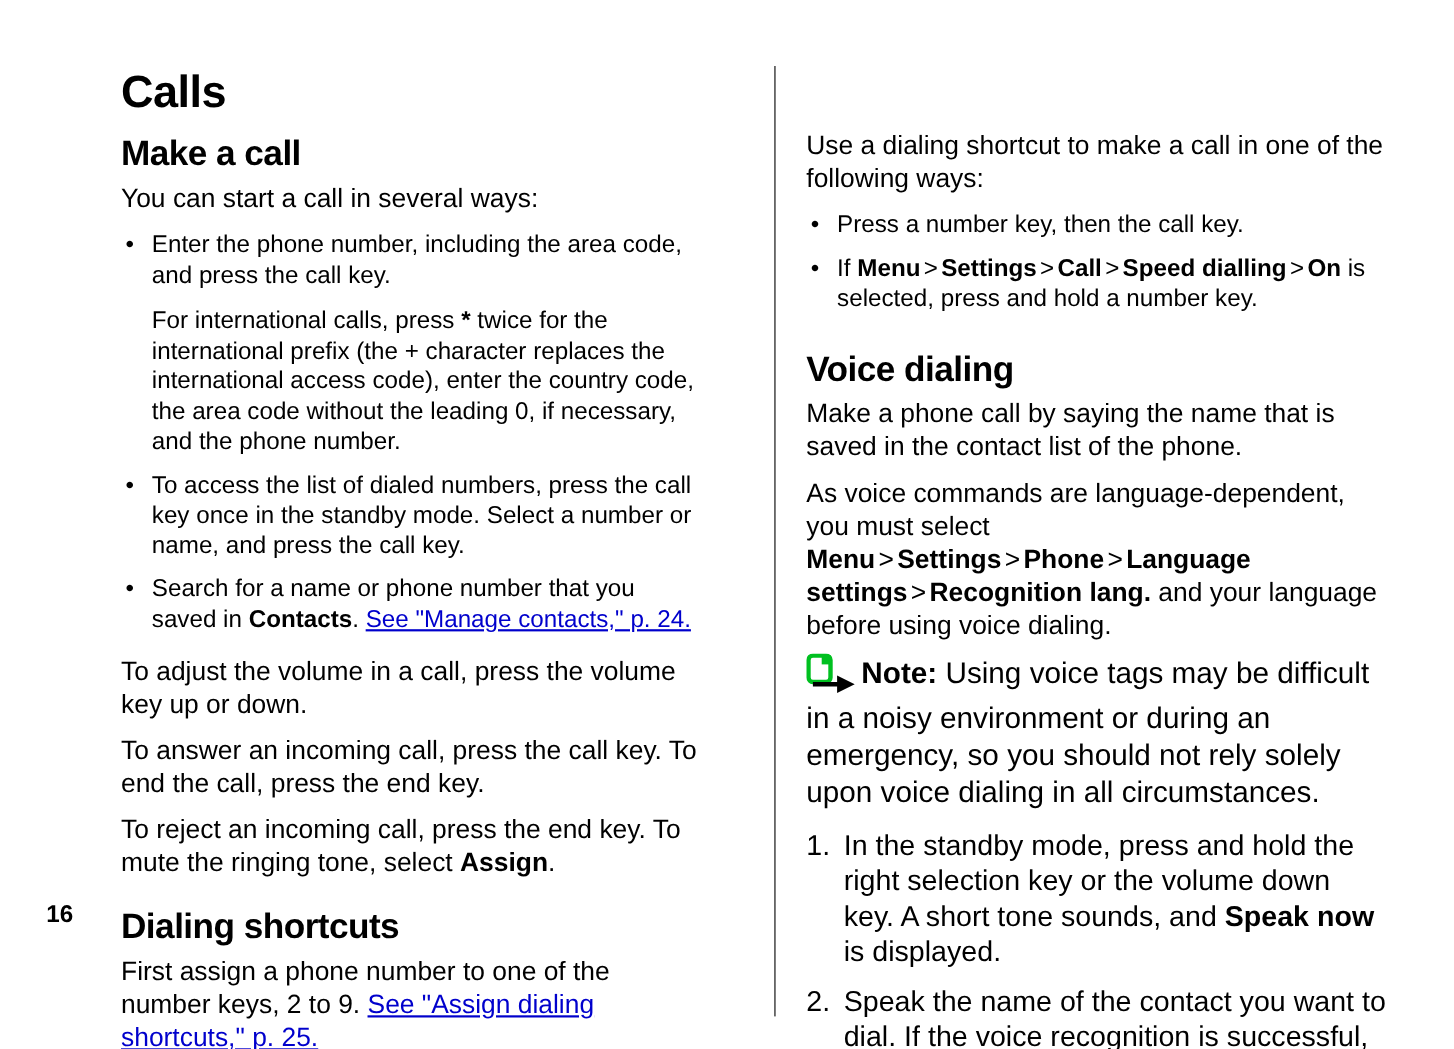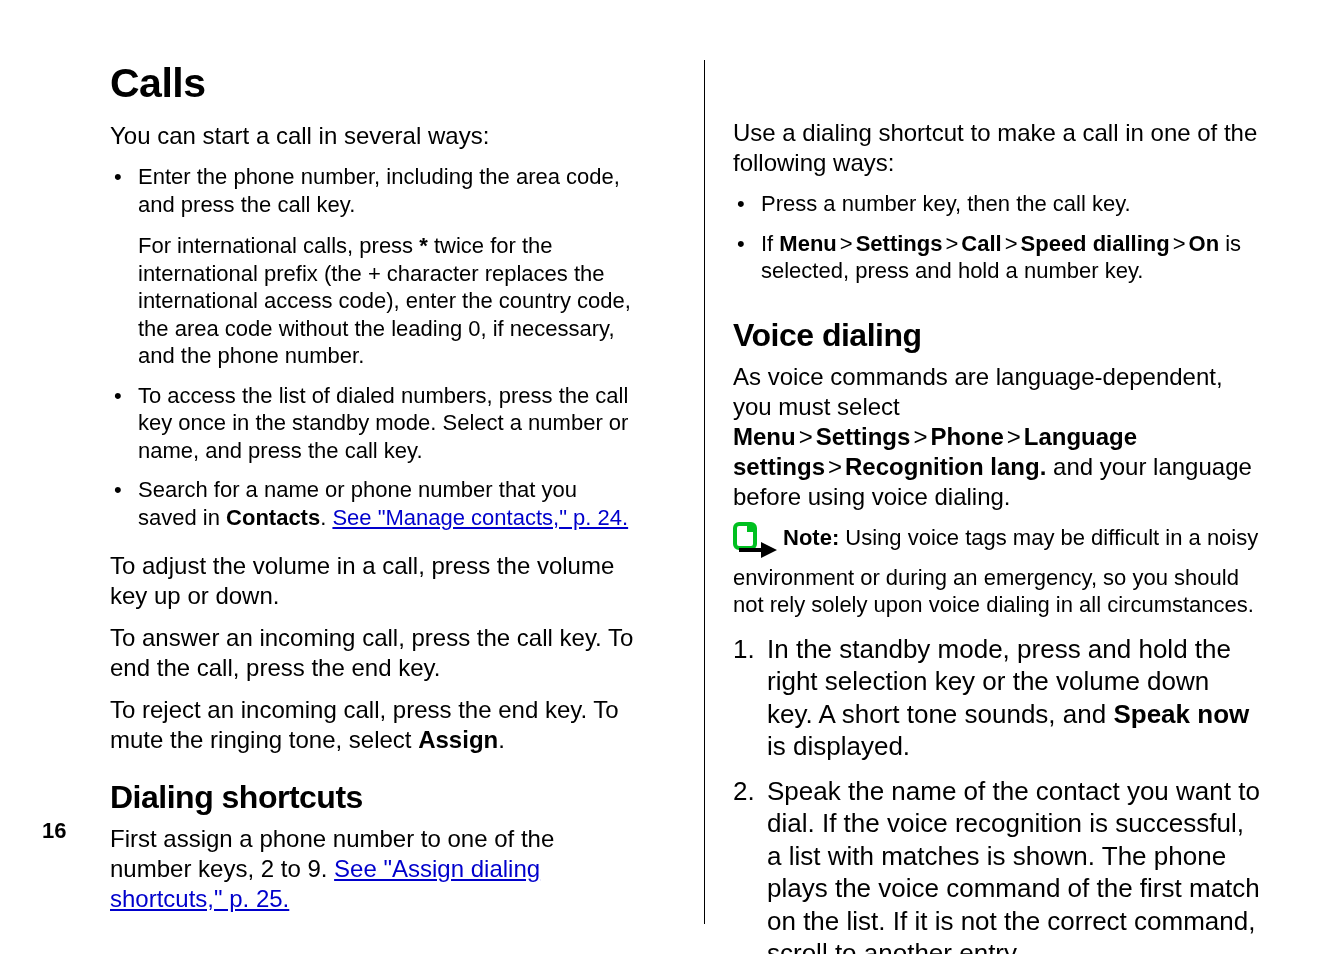--- a/index.html
+++ b/index.html
@@ -113,36 +113,37 @@
       margin-bottom: 14px;
     }
     .note-icon {
       display: inline-block;
       vertical-align: top;
       margin-right: 4px;
       position: relative;
       top: -2px;
     }
     .note-text {
-      font-size: 22px;
+      font-size: 27px;
       line-height: 1.25;
     }
     .nav-sep {
       padding: 0 3px;
     }
   </style>
 </head>
 <body>
 
 <div class="page-number">16</div>
 
 <div class="content">
   <div class="column col-left">
     <h1>Calls</h1>
 
+    <h2 class="first">Make a call</h2>
     <p>You can start a call in several ways:</p>
     <ul>
       <li>
         <span>Enter the phone number, including the area code, and press the call key.</span>
         <span class="sub-para">
           <span>For international calls, press </span><span class="bold">*</span><span> twice for the international prefix (the + character replaces the international access code), enter the country code, the area code without the leading 0, if necessary, and the phone number.</span>
         </span>
       </li>
       <li>To access the list of dialed numbers, press the call key once in the standby mode. Select a number or name, and press the call key.</li>
       <li>
@@ -165,20 +166,21 @@
   <div class="column col-right">
     <p>Use a dialing shortcut to make a call in one of the following ways:</p>
     <ul>
       <li>Press a number key, then the call key.</li>
       <li>
         <span>If </span><span class="bold">Menu</span><span class="nav-sep">&gt;</span><span class="bold">Settings</span><span class="nav-sep">&gt;</span><span class="bold">Call</span><span class="nav-sep">&gt;</span><span class="bold">Speed dialling</span><span class="nav-sep">&gt;</span><span class="bold">On</span><span> is selected, press and hold a number key.</span>
       </li>
     </ul>
 
     <h2>Voice dialing</h2>
+    <p>Make a phone call by saying the name that is saved in the contact list of the phone.</p>
     <p>
       <span>As voice commands are language-dependent, you must select </span><span class="bold">Menu</span><span class="nav-sep">&gt;</span><span class="bold">Settings</span><span class="nav-sep">&gt;</span><span class="bold">Phone</span><span class="nav-sep">&gt;</span><span class="bold">Language settings</span><span class="nav-sep">&gt;</span><span class="bold">Recognition lang.</span><span> and your language before using voice dialing.</span>
     </p>
 
     <div class="note-block">
       <span class="note-icon">
         <svg width="46" height="36" viewBox="0 0 46 36">
           <rect x="2" y="2" width="20" height="24" rx="4" fill="none" stroke="#00c020" stroke-width="4"></rect>
           <rect x="14" y="2" width="8" height="8" fill="#00c020"></rect>
           <path d="M 6 26 L 28 26 L 28 20 L 44 28 L 28 36 L 28 30 L 6 30 Z" fill="#000"></path>

